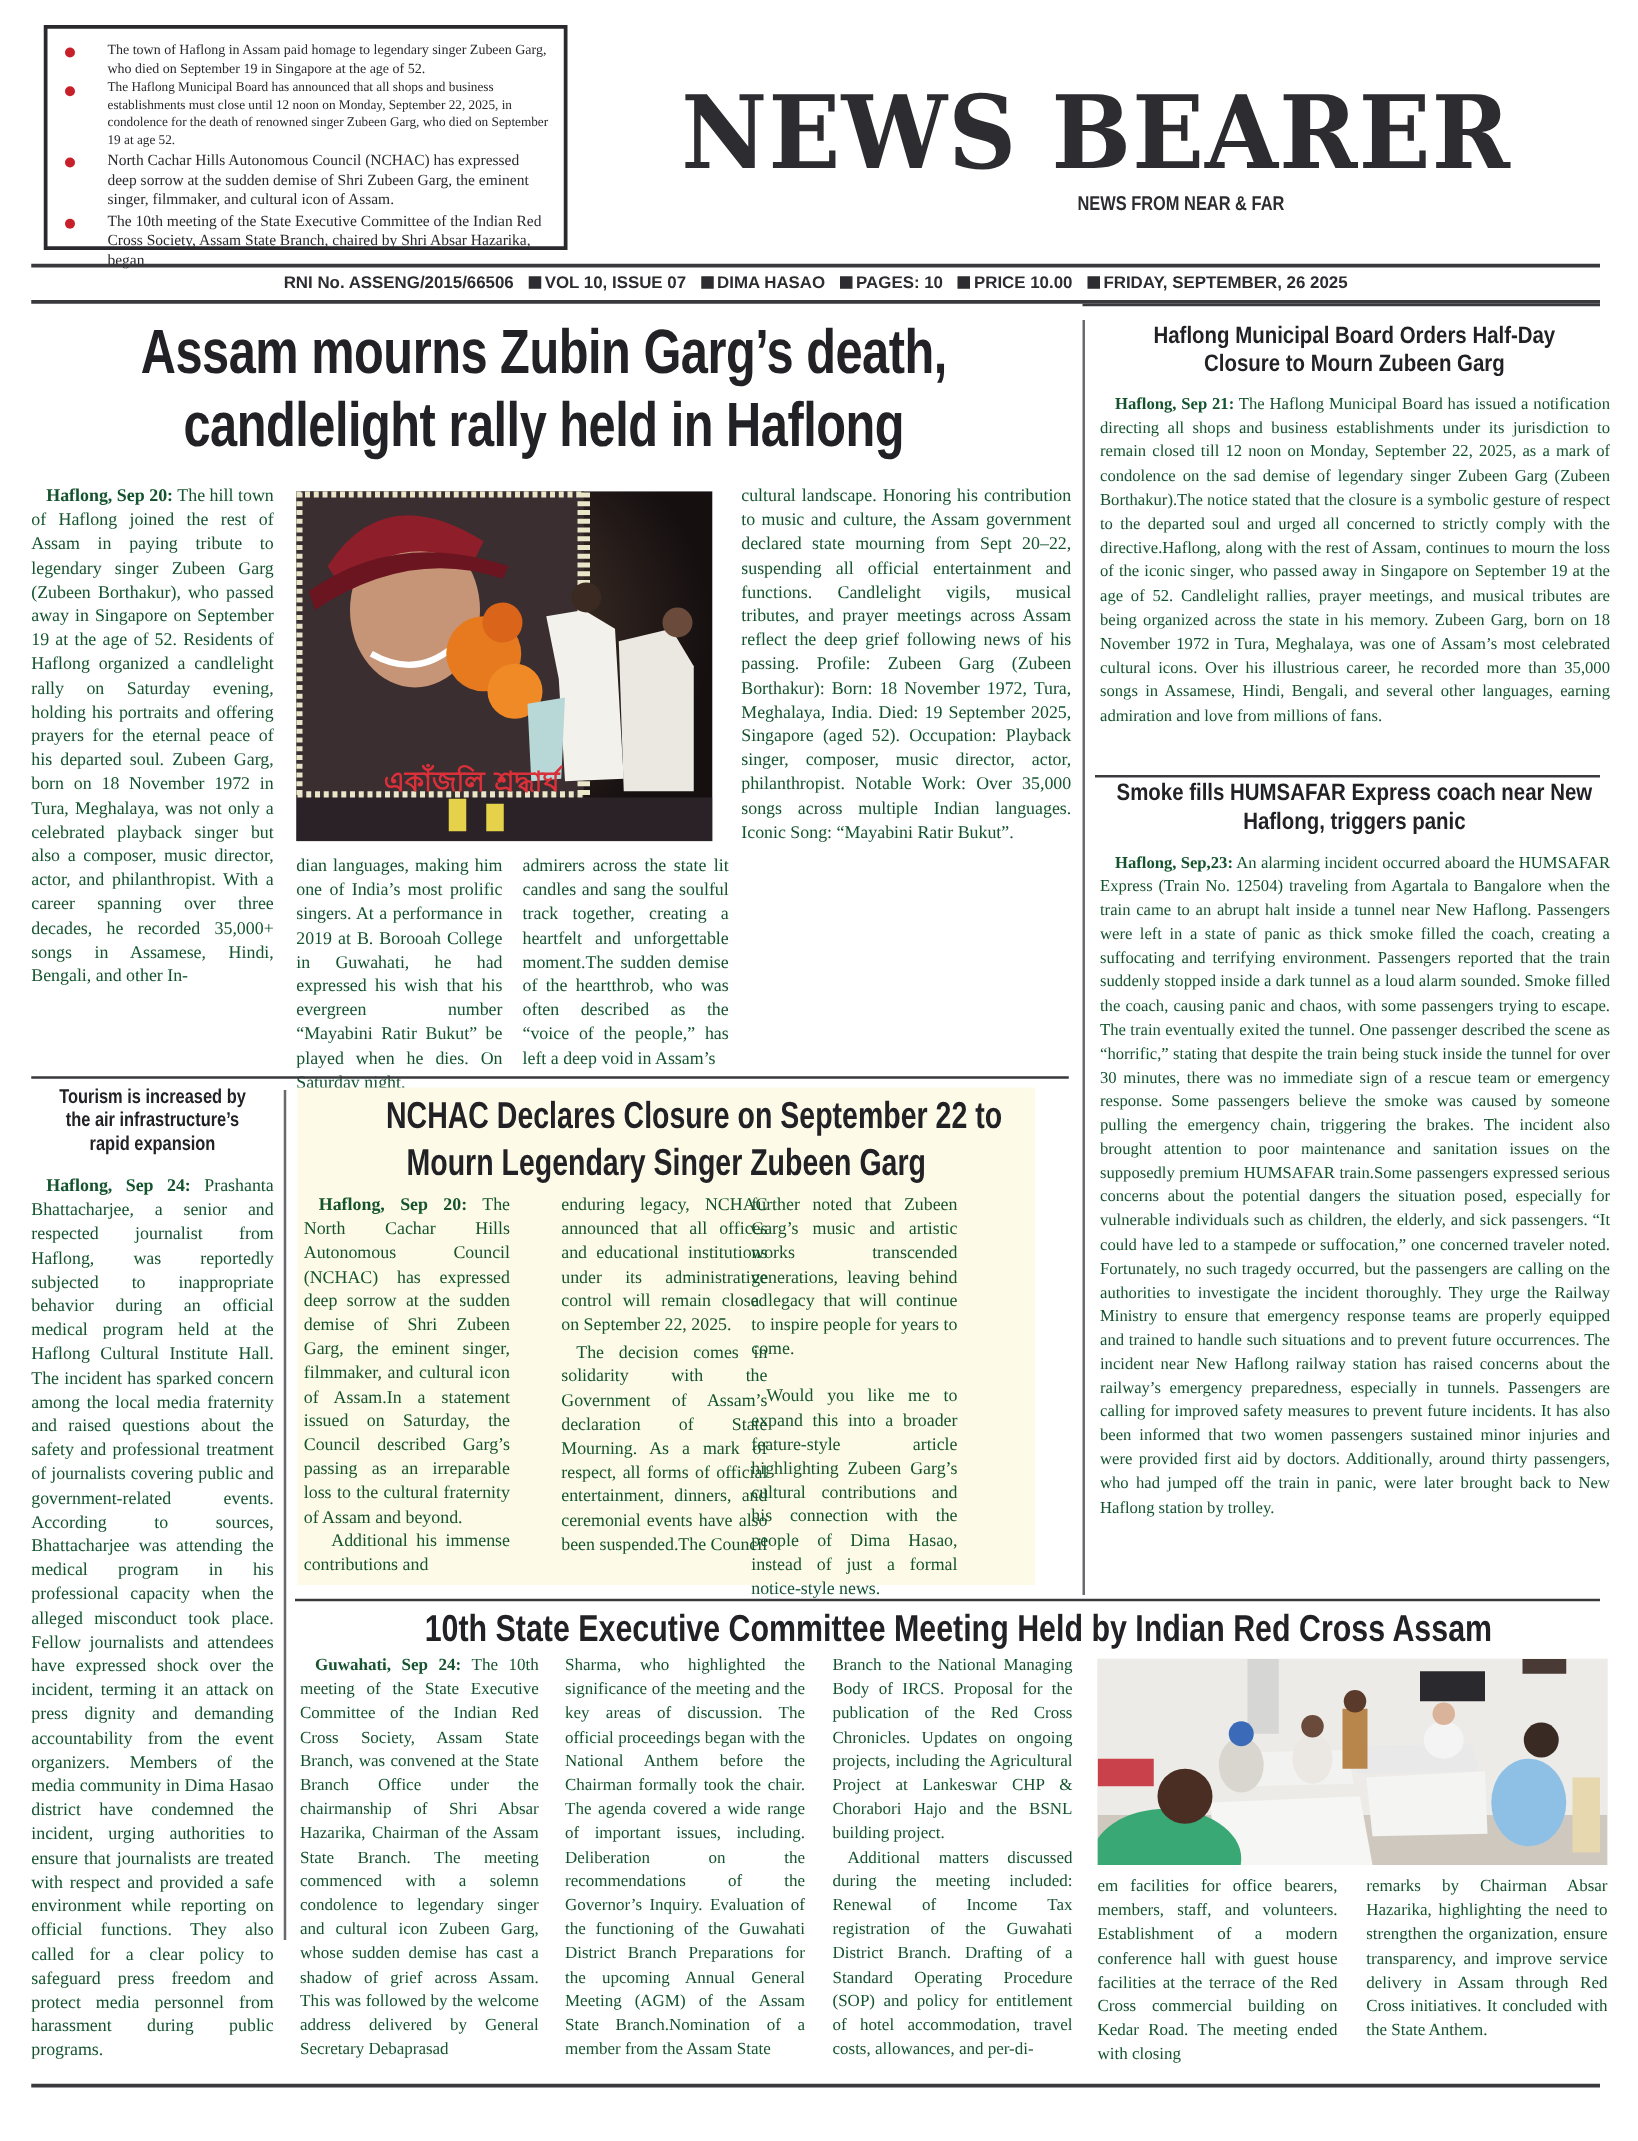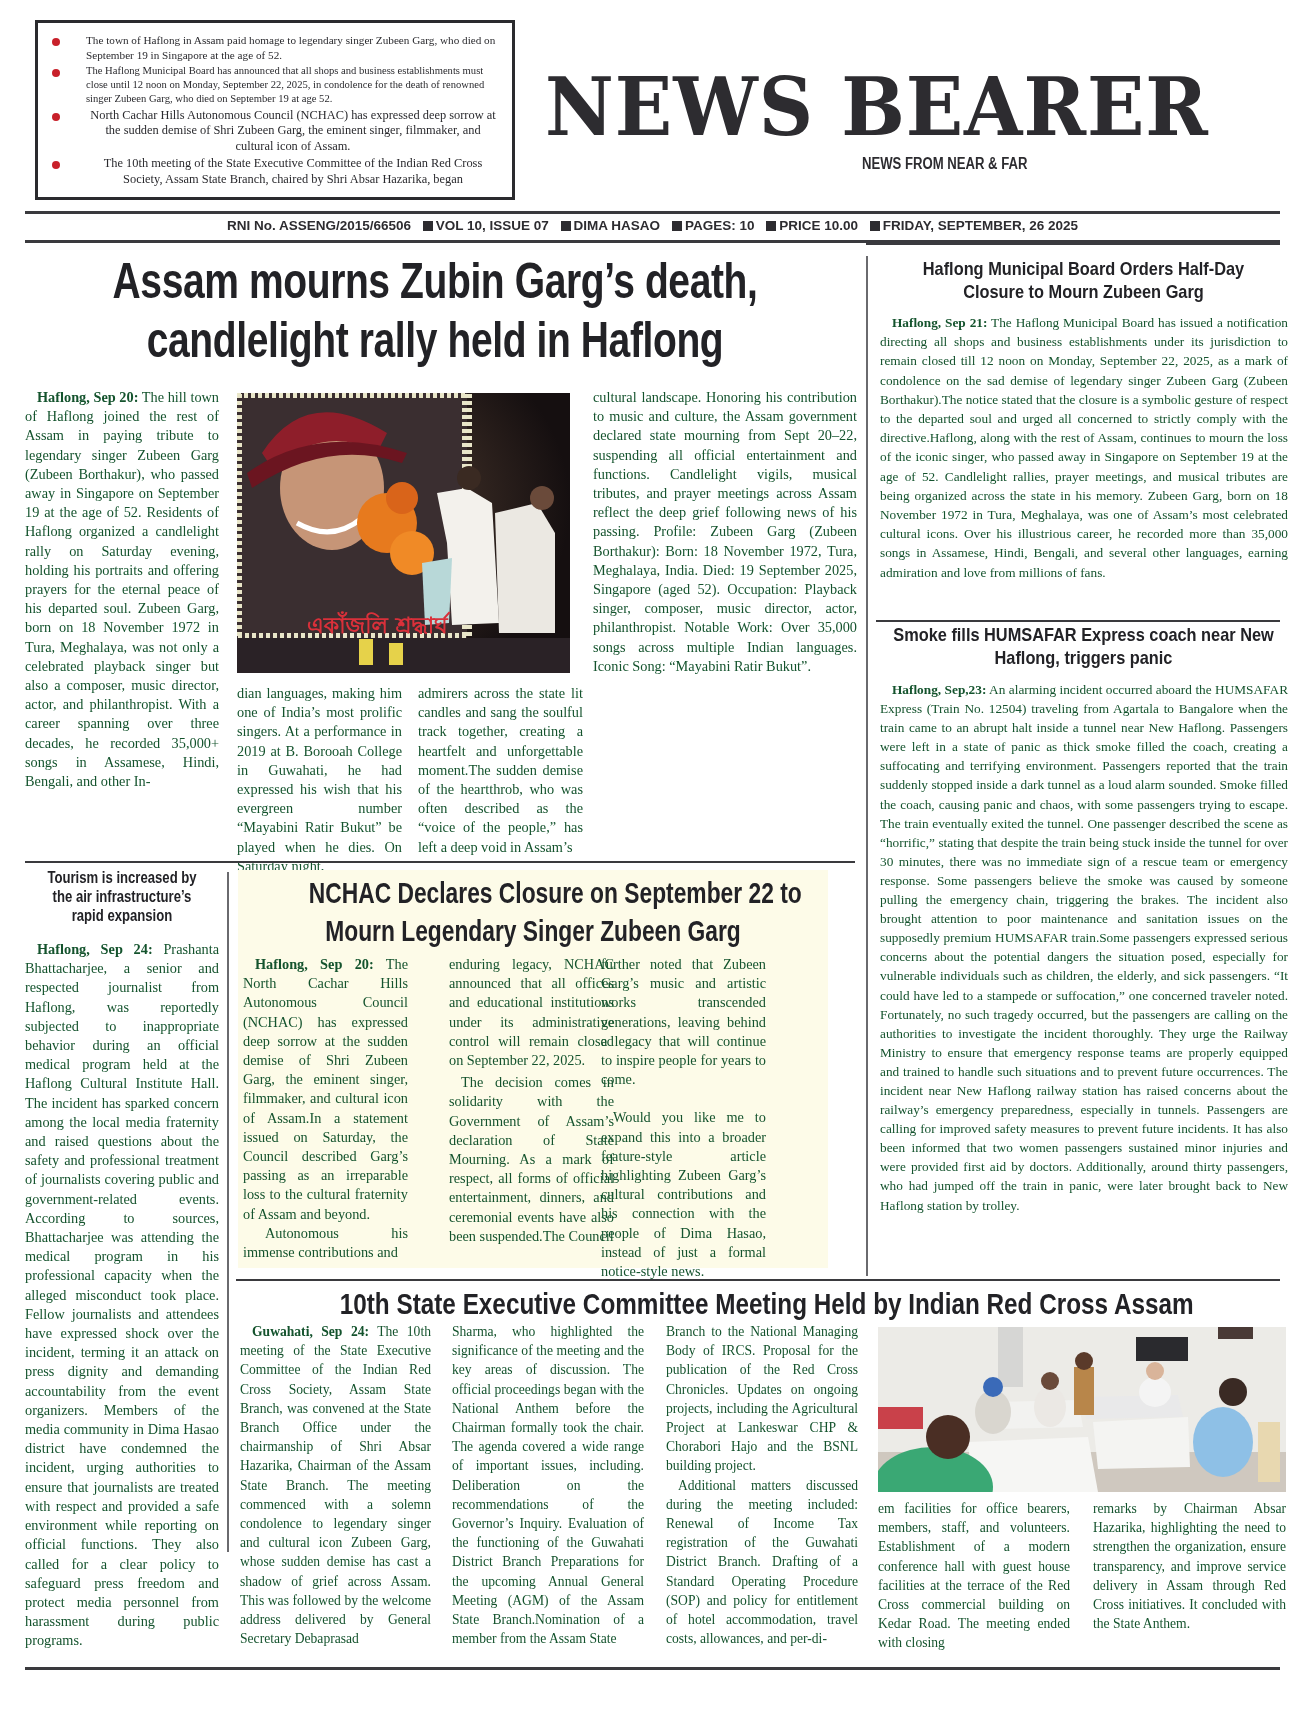--- a/index.html
+++ b/index.html
@@ -2,25 +2,25 @@
 <html><head>
 <meta charset="utf-8">
 <style>
   * { box-sizing: border-box; margin: 0; padding: 0; }
   html, body { width: 1310px; height: 1713px; background: #ffffff; }
   body { position: relative; font-family: "Liberation Serif", "DejaVu Serif", serif; color: #2a2a2e; overflow: hidden; }
 
   .abs { position: absolute; }
 
   
-  #highlights { left: 35px; top: 20px; width: 480px; height: 180px; border: 3px solid #2a2a2e; padding: 10px 12px 22px 12px; }
+  #highlights { left: 35px; top: 20px; width: 419px; height: 180px; border: 3px solid #2a2a2e; padding: 10px 12px 22px 12px; }
   .hl-item { display: flex; align-items: flex-start; margin-bottom: 2px; }
   .hl-bullet { width: 8px; height: 8px; border-radius: 50%; background: #c8202a; margin: 5px 26px 0 2px; flex: none; }
   .hl-text { font-size: 11.2px; line-height: 14.6px; color: #2a2a2e; }
-  .hl-item.big .hl-text { font-size: 12.4px; line-height: 15.5px; text-align: center; }
+  .hl-item.big .hl-text { font-size: 12.4px; line-height: 15.5px; }
 
   
   #masthead-title { left: 545px; top: 62px; width: 760px; font-family: "DejaVu Serif", serif; font-weight: bold; font-size: 81px; letter-spacing: 1px; line-height: 90px; color: #2d2c30; white-space: nowrap; transform: scaleX(0.93); transform-origin: left top; }
   #masthead-tagline { left: 862px; top: 155px; font-family: "Liberation Sans", sans-serif; font-weight: bold; font-size: 16px; color: #2d2c30; transform: scaleX(0.82); transform-origin: left top; white-space: nowrap; }
 
   
   .rule { position: absolute; background: #3a3a3e; }
   #info-strip { left: 25px; top: 218px; width: 1255px; text-align: center; font-family: "Liberation Sans", sans-serif; font-weight: bold; font-size: 13.5px; color: #2d2c30; white-space: nowrap; }
   #info-strip .sq { display: inline-block; width: 10px; height: 10px; background: #2d2c30; margin: 0 3px 0 8px; vertical-align: -1px; }
 
@@ -161,21 +161,21 @@
 <div id="tc" class="abs col-text indent"><span class="dateline">Haflong, Sep 24:</span><span>  Prashanta Bhattacharjee, a senior and respected journalist from Haflong, was reportedly subjected to inappropriate behavior during an official medical program held at the Haflong Cultural Institute Hall. The incident has sparked concern among the local media fraternity and raised questions about the safety and professional treatment of journalists covering public and government-related events. According to sources, Bhattacharjee was attending the medical program in his professional capacity when the alleged misconduct took place. Fellow journalists and attendees have expressed shock over the incident, terming it an attack on press dignity and demanding accountability from the event organizers. Members of the media community in Dima Hasao district have condemned the incident, urging authorities to ensure that journalists are treated with respect and provided a safe environment while reporting on official functions. They also called for a clear policy to safeguard press freedom and protect media personnel from harassment during public programs.</span></div>
 <div class="vrule" style="left:227px;top:872px;height:680px;"></div>
 
 <div id="nchac-box" class="abs"></div>
 <div id="nh" class="abs hl-cond">
   <div>NCHAC Declares Closure on September 22 to</div>
   <div>Mourn Legendary Singer Zubeen Garg</div>
 </div>
 <div id="nc1" class="abs col-text">
   <p class="indent"><span class="dateline">Haflong, Sep 20:</span><span> The North Cachar Hills Autonomous Council (NCHAC) has expressed deep sorrow at the sudden demise of Shri Zubeen Garg, the eminent singer, filmmaker, and cultural icon of Assam.In a statement issued on Saturday, the Council described Garg’s passing as an irreparable loss to the cultural fraternity of Assam and beyond.</span></p>
-  <p class="indent" style="text-indent:22px;">Autonomous his immense contributions and</p>
+  <p class="indent" style="text-indent:22px;">Additional his immense contributions and</p>
 </div>
 <div id="nc2" class="abs col-text">
   <p>enduring legacy, NCHAC announced that all offices and educational institutions under its administrative control will remain closed on September 22, 2025.</p>
   <p class="indent" style="margin-top:3px;">The decision comes in solidarity with the Government of Assam’s declaration of State Mourning. As a mark of respect, all forms of official entertainment, dinners, and ceremonial events have also been suspended.The Council</p>
 </div>
 <div id="nc3" class="abs col-text">
   <p>further noted that Zubeen Garg’s music and artistic works transcended generations, leaving behind a legacy that will continue to inspire people for years to come.</p>
   <p class="indent" style="margin-top:19px;">Would you like me to expand this into a broader feature-style article highlighting Zubeen Garg’s cultural contributions and his connection with the people of Dima Hasao, instead of just a formal notice-style news.</p>
 </div>
 <div class="vrule" style="left:856px;top:872px;height:0px;"></div>

